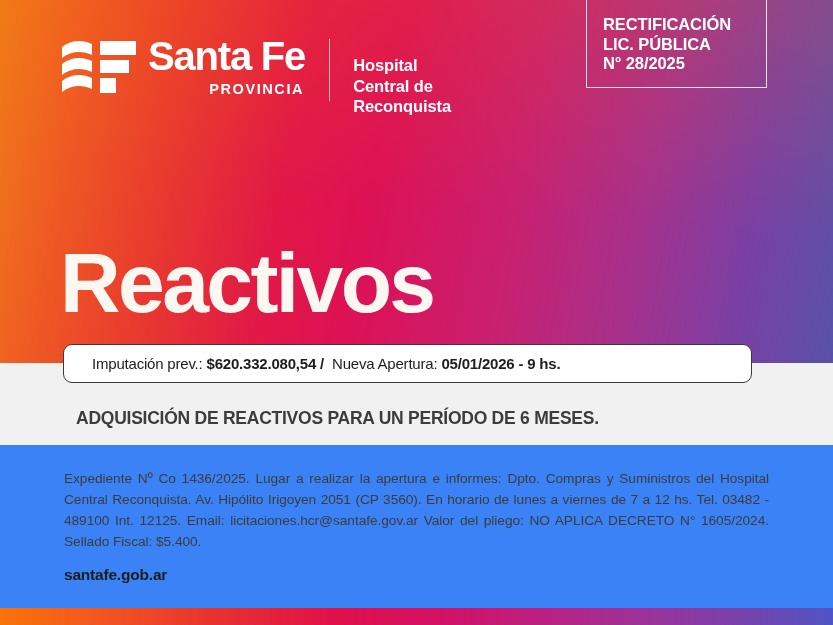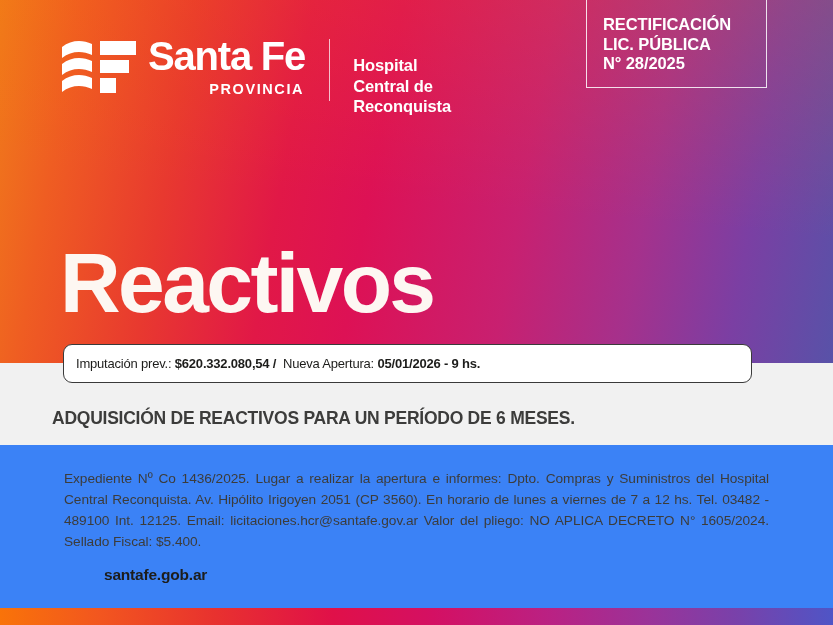--- a/index.html
+++ b/index.html
@@ -157,32 +157,32 @@
     height: 39px;
     background: #ffffff;
     border: 1.3px solid #3a3a3a;
     border-radius: 9px;
     box-sizing: border-box;
     display: flex;
     align-items: center;
     z-index: 6;
   }
   .info-pill-text {
-    margin-left: 12px;
-    font-size: 13px;
+    margin-left: 28px;
+    font-size: 15px;
     color: #1d1d1b;
     letter-spacing: -0.2px;
     white-space: nowrap;
   }
   .info-pill-text b { font-weight: bold; }
 
   
   .subtitle {
     position: absolute;
-    left: 52px;
+    left: 76px;
     top: 408px;
     font-size: 17.5px;
     font-weight: bold;
     color: #3c3c3b;
     letter-spacing: -0.25px;
     z-index: 6;
   }
 
   
   .body-copy {
@@ -199,21 +199,20 @@
 
   
   .footer-url {
     position: absolute;
     left: 64px;
     top: 566px;
     font-size: 15.5px;
     font-weight: bold;
     color: #1d1d1b;
     letter-spacing: -0.2px;
-    margin-left: 40px;
   }
 
   
   .bottom-bar {
     position: absolute;
     left: 0;
     top: 608px;
     width: 833px;
     height: 17px;
     background:

